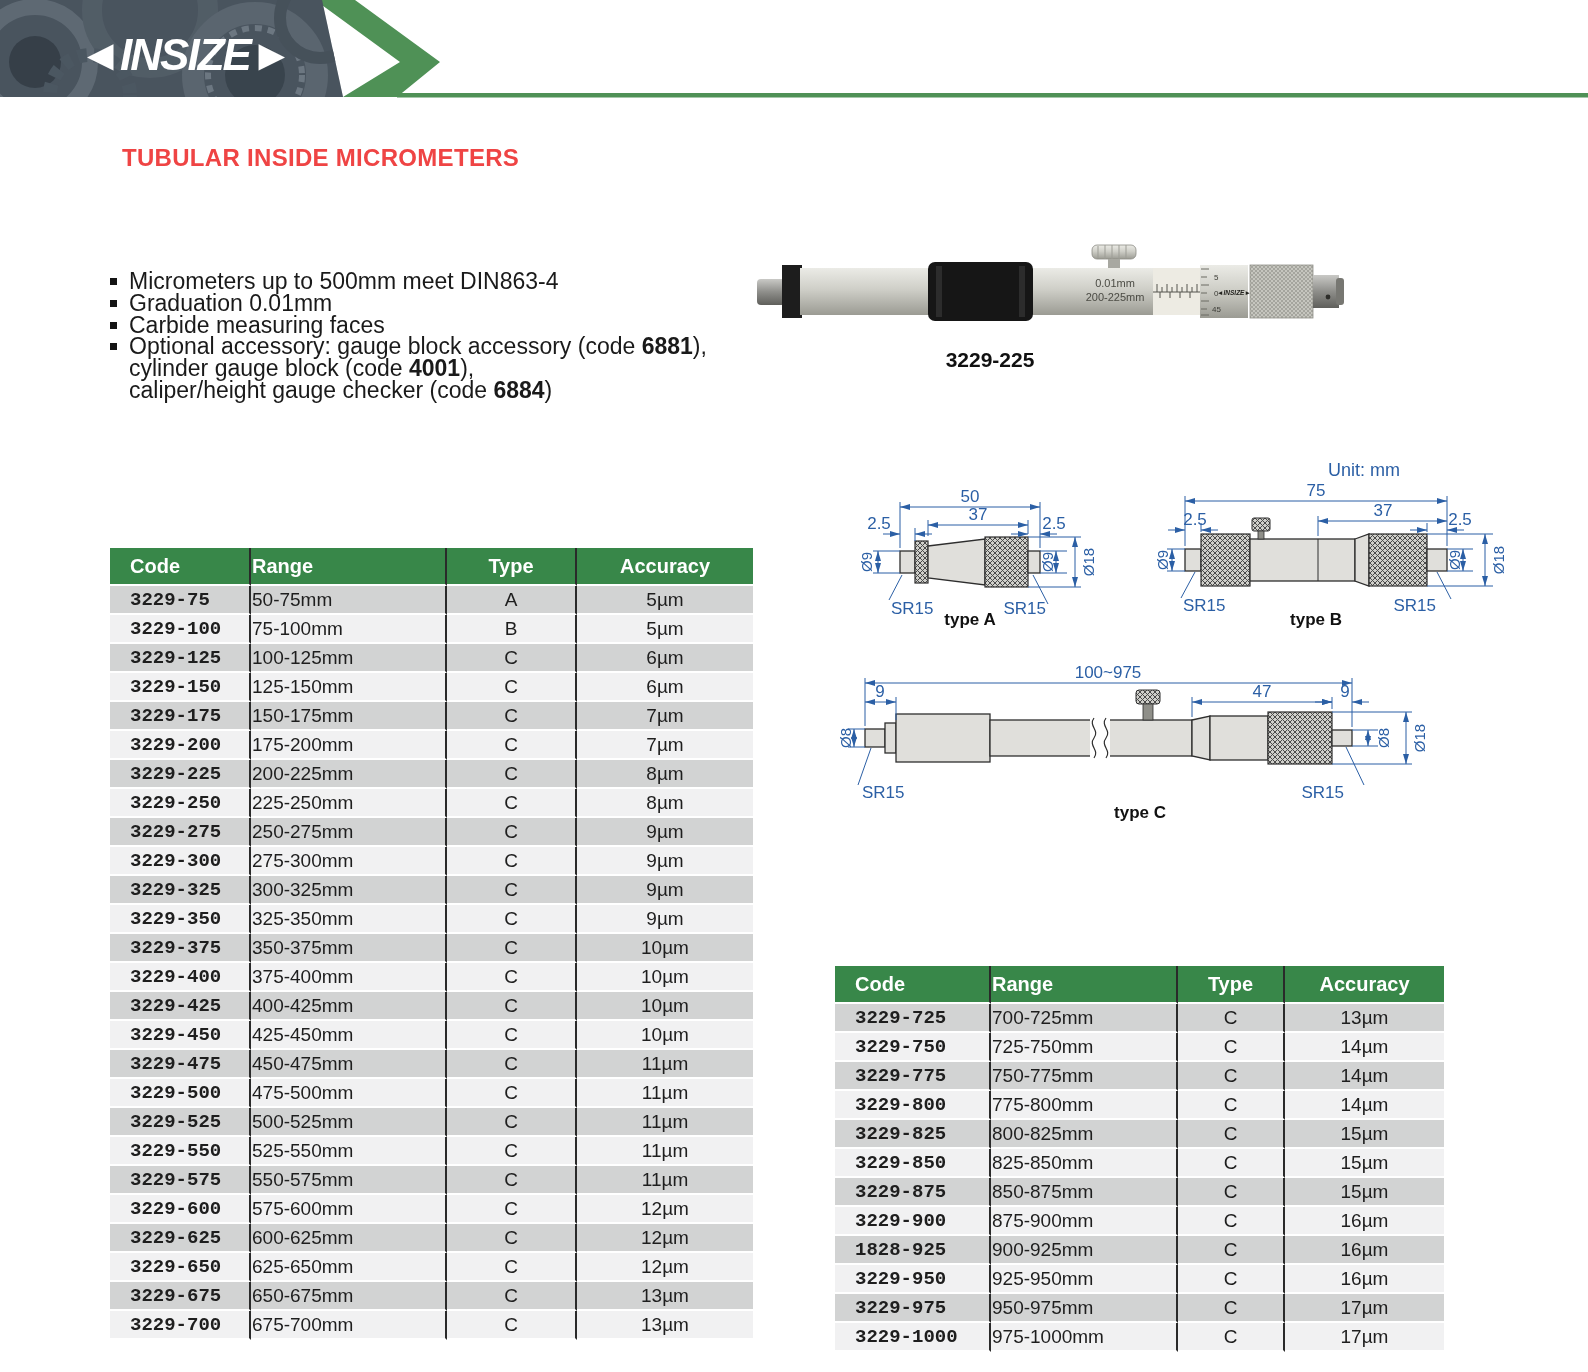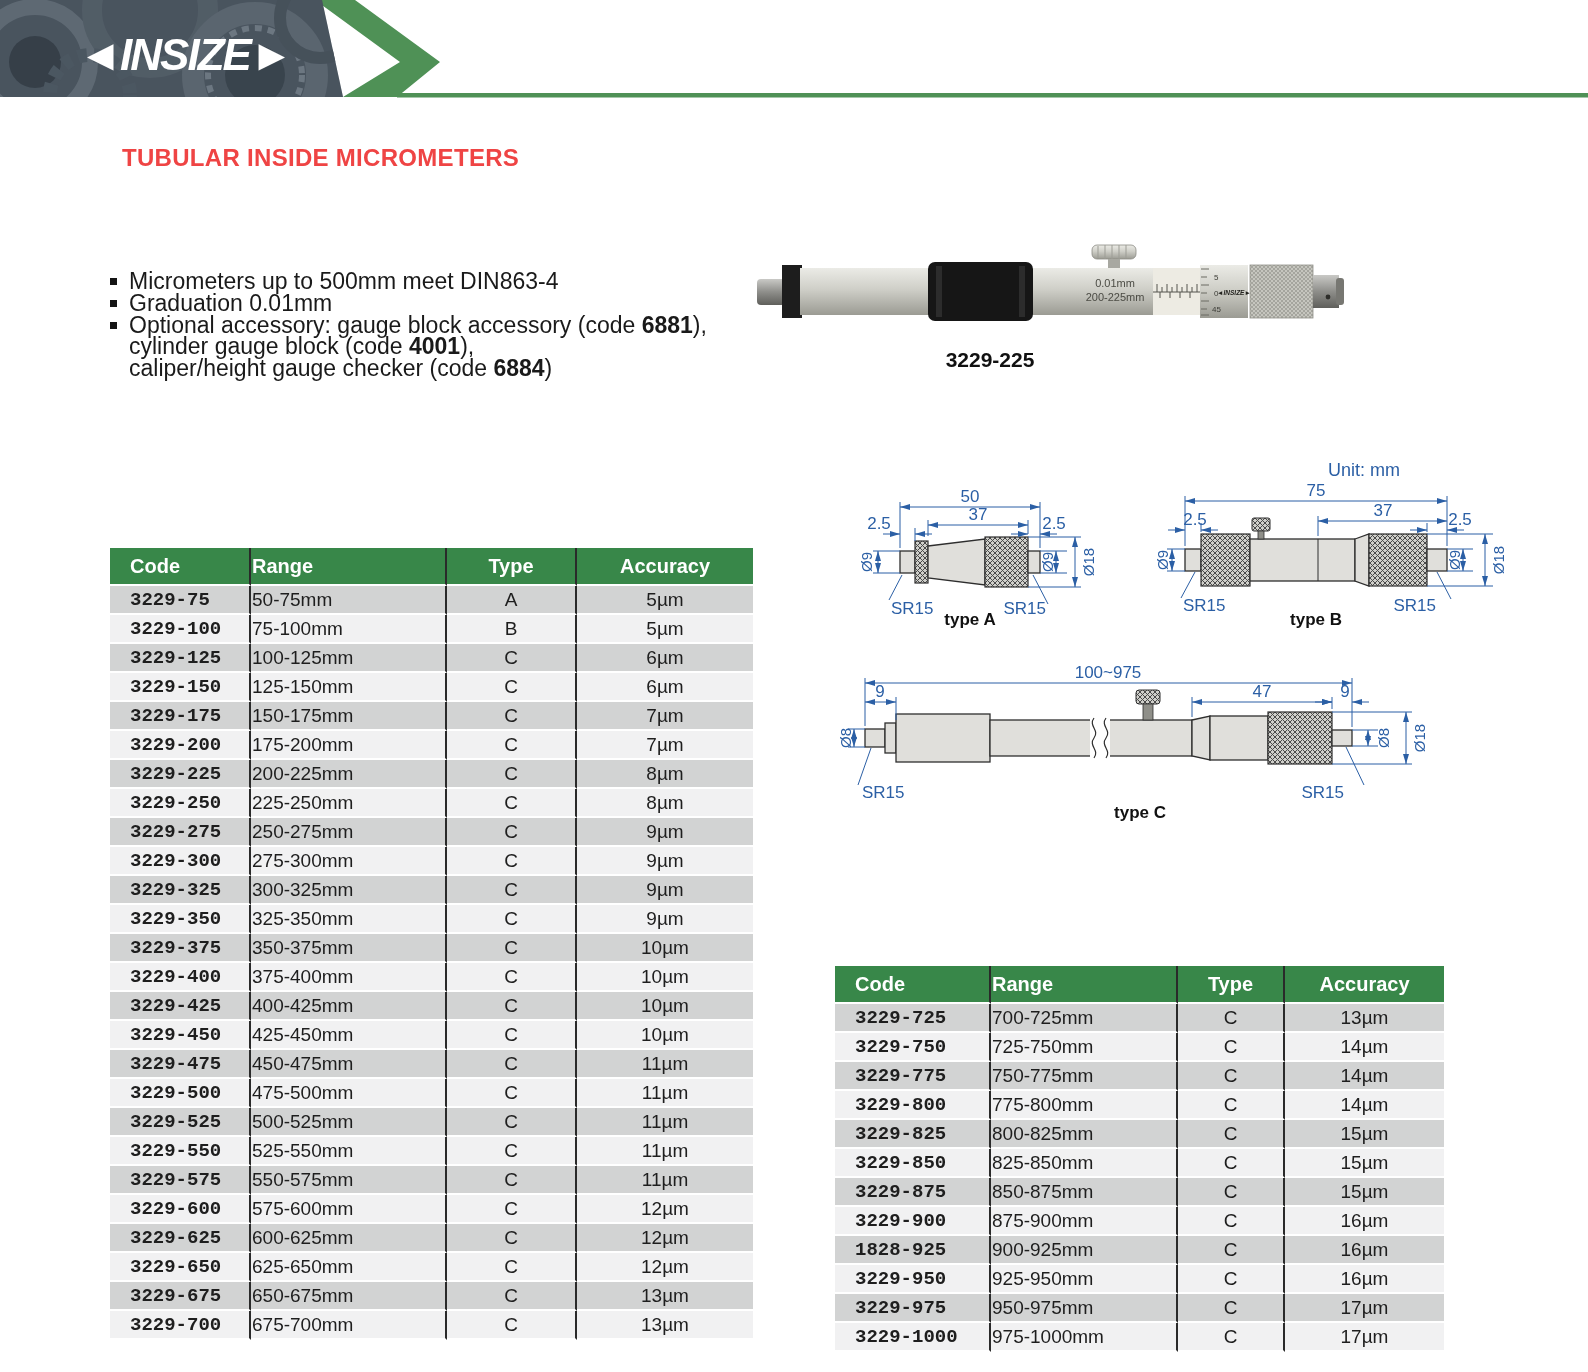--- a/index.html
+++ b/index.html
@@ -86,20 +86,24 @@
       <div class="feat">
         <span class="sq"></span>
         <span class="fline">Micrometers up to 500mm meet DIN863-4</span>
       </div>
       <div class="feat">
         <span class="sq"></span>
         <span class="fline">Graduation 0.01mm</span>
       </div>
       <div class="feat">
         <span class="sq"></span>
+        <span class="fline">Carbide measuring faces</span>
+      </div>
+      <div class="feat">
+        <span class="sq"></span>
         <span class="fline">Optional accessory: gauge block accessory (code <b>6881</b>),</span>
         <span class="fline">cylinder gauge block (code <b>4001</b>),</span>
         <span class="fline">caliper/height gauge checker (code <b>6884</b>)</span>
       </div>
     </div>
 
   <svg class="abs dwg" style="left:740px;top:235px;" width="610" height="100" viewBox="0 0 610 100">
     <defs>
       <linearGradient id="tubeG" x1="0" y1="0" x2="0" y2="1">
         <stop offset="0" stop-color="#ebebe6"></stop>

